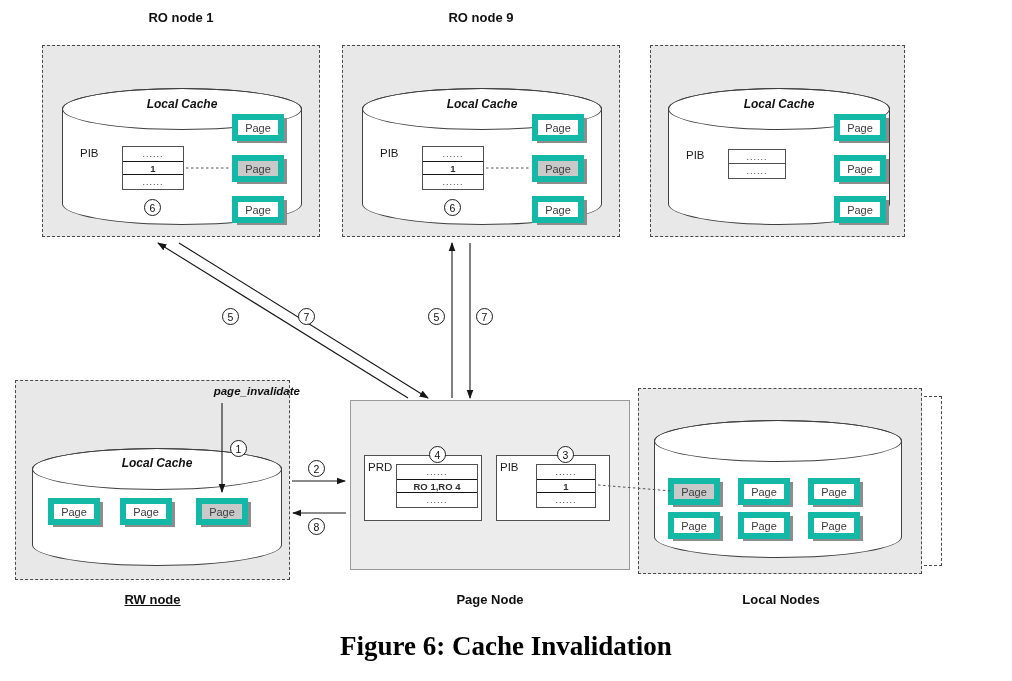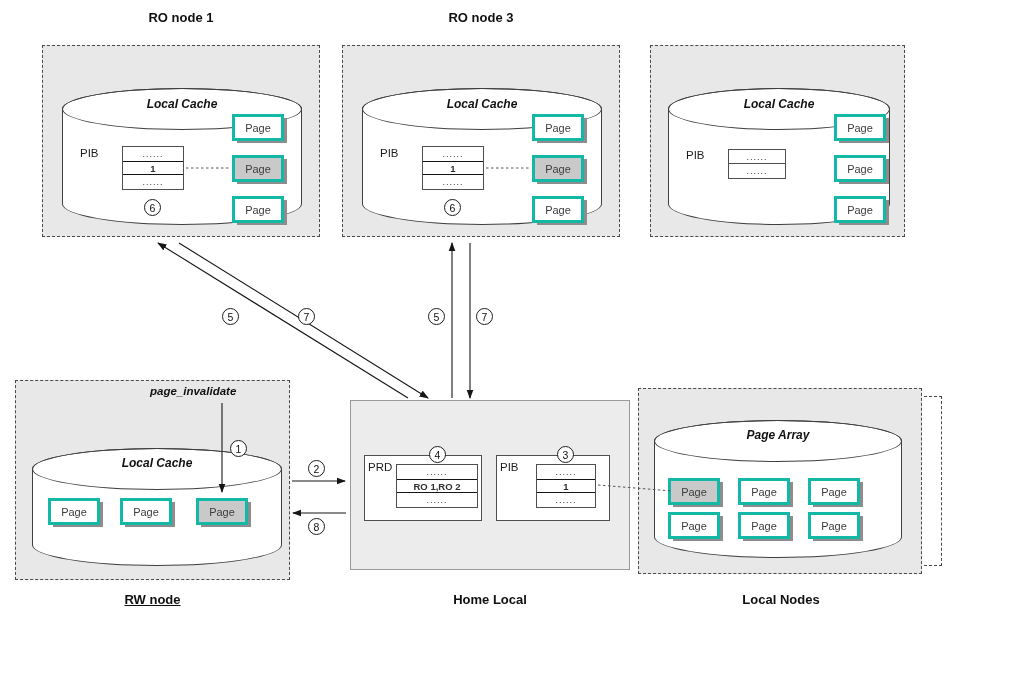--- a/index.html
+++ b/index.html
@@ -16,29 +16,29 @@
   .cyl::before { content:""; position:absolute; top:-1.4px; left:-1.4px; right:-1.4px; height:40px;
                  border:1.4px solid #3f3f3f; border-radius:50%; }
   .cache-label { position:absolute; text-align:center; font-size:12px; font-weight:bold; font-style:italic; color:#111; z-index:3; }
 
   .small-label { position:absolute; font-size:11.5px; color:#1d1d1d; z-index:3; }
   .mini-table { position:absolute; border:1px solid #4f4f4f; background:#fff; z-index:3; }
   .trow { height:14px; display:flex; align-items:center; justify-content:center; font-size:9px; color:#2e2e2e; letter-spacing:1px; }
   .trow.boxed { border-top:1.4px solid #141414; border-bottom:1.4px solid #141414; font-size:9.5px; font-weight:bold; letter-spacing:0; }
   .trow.mid-line { border-bottom:1px solid #4f4f4f; }
 
-  .page-box { position:absolute; width:52px; height:27px; background:#fff; border:3px solid #14b8a6;
+  .page-box { position:absolute; width:52px; height:27px; background:#fff; border:6px solid #14b8a6;
               box-shadow:4px 3px 0 -1px #8d8d8d; display:flex; align-items:center; justify-content:center;
               font-size:11px; color:#3c3c3c; z-index:3; }
   .page-box.shaded { background:#c9c9c9; }
 
   .circ { position:absolute; width:17px; height:17px; border:1.2px solid #1d1d1d; border-radius:50%; background:#fff;
           font-size:10.5px; color:#101010; display:flex; align-items:center; justify-content:center; z-index:5; }
 
-  .invalidate-label { position:absolute; font-size:11.5px; font-style:italic; font-weight:bold; text-align:left; color:#101010; z-index:3; }
+  .invalidate-label { position:absolute; font-size:11.5px; font-style:italic; font-weight:bold; text-align:right; color:#101010; z-index:3; }
   .caption { position:absolute; left:0; top:631px; width:1012px; text-align:center;
              font-family:"Liberation Serif", serif; font-size:27px; font-weight:bold; color:#000; z-index:3; }
 </style>
 </head>
 <body>
 
 <div class="canvas">
 
   <svg class="overlay" viewBox="0 0 1012 681">
     <defs>
@@ -76,21 +76,21 @@
   <div class="page-box" style="left:232px;top:114px;">
       <span>Page</span>
     </div>
   <div class="page-box shaded" style="left:232px;top:155px;">
       <span>Page</span>
     </div>
   <div class="page-box" style="left:232px;top:196px;">
       <span>Page</span>
     </div>
 
-  <div class="node-title" style="left:342px;top:10px;width:278px;">RO node 3</div>
+  <div class="node-title" style="left:342px;top:10px;width:278px;">RO node 9</div>
   <div class="dashed-box" style="left:342px;top:45px;width:278px;height:192px;"></div>
   <div class="cyl" style="left:362px;top:88px;width:240px;height:137px;"></div>
   <div class="cache-label" style="left:362px;top:97px;width:240px;">Local Cache</div>
   <div class="small-label" style="left:380px;top:147px;">PIB</div>
   <div class="mini-table" style="left:422px;top:146px;width:62px;">
     <div class="trow">......</div>
     <div class="trow boxed">1</div>
     <div class="trow">......</div>
   </div>
   <span class="circ" style="left:444px;top:199px;">6</span>
@@ -144,53 +144,53 @@
   <span class="circ" style="left:222px;top:308px;">5</span>
   <span class="circ" style="left:298px;top:308px;">7</span>
   <span class="circ" style="left:428px;top:308px;">5</span>
   <span class="circ" style="left:476px;top:308px;">7</span>
 
   <div class="solid-box" style="left:350px;top:400px;width:280px;height:170px;"></div>
   <div class="mini-table" style="left:364px;top:455px;width:118px;height:66px;"></div>
   <div class="small-label" style="left:368px;top:461px;">PRD</div>
   <div class="mini-table" style="left:396px;top:464px;width:82px;">
     <div class="trow">......</div>
-    <div class="trow boxed">RO 1,RO 2</div>
+    <div class="trow boxed">RO 1,RO 4</div>
     <div class="trow">......</div>
   </div>
   <span class="circ" style="left:429px;top:446px;">4</span>
 
   <div class="mini-table" style="left:496px;top:455px;width:114px;height:66px;"></div>
   <div class="small-label" style="left:500px;top:461px;">PIB</div>
   <div class="mini-table" style="left:536px;top:464px;width:60px;">
     <div class="trow">......</div>
     <div class="trow boxed">1</div>
     <div class="trow">......</div>
   </div>
   <span class="circ" style="left:557px;top:446px;">3</span>
-  <div class="node-title" style="left:350px;top:592px;width:280px;">Home Local</div>
+  <div class="node-title" style="left:350px;top:592px;width:280px;">Page Node</div>
 
   <div class="dashed-box" style="left:660px;top:396px;width:282px;height:170px;background:#ffffff;"></div>
   <div class="dashed-box" style="left:638px;top:388px;width:284px;height:186px;z-index:2;"></div>
   <div class="cyl" style="left:654px;top:420px;width:248px;height:138px;"></div>
-  <div class="cache-label" style="left:654px;top:428px;width:248px;">Page Array</div>
   <div class="page-box shaded" style="left:668px;top:478px;">
       <span>Page</span>
     </div>
   <div class="page-box" style="left:738px;top:478px;">
       <span>Page</span>
     </div>
   <div class="page-box" style="left:808px;top:478px;">
       <span>Page</span>
     </div>
   <div class="page-box" style="left:668px;top:512px;">
       <span>Page</span>
     </div>
   <div class="page-box" style="left:738px;top:512px;">
       <span>Page</span>
     </div>
   <div class="page-box" style="left:808px;top:512px;">
       <span>Page</span>
     </div>
   <div class="node-title" style="left:640px;top:592px;width:282px;">Local Nodes</div>
 
+  <div class="caption">Figure 6: Cache Invalidation</div>
 
 </div>
 
 </body></html>

